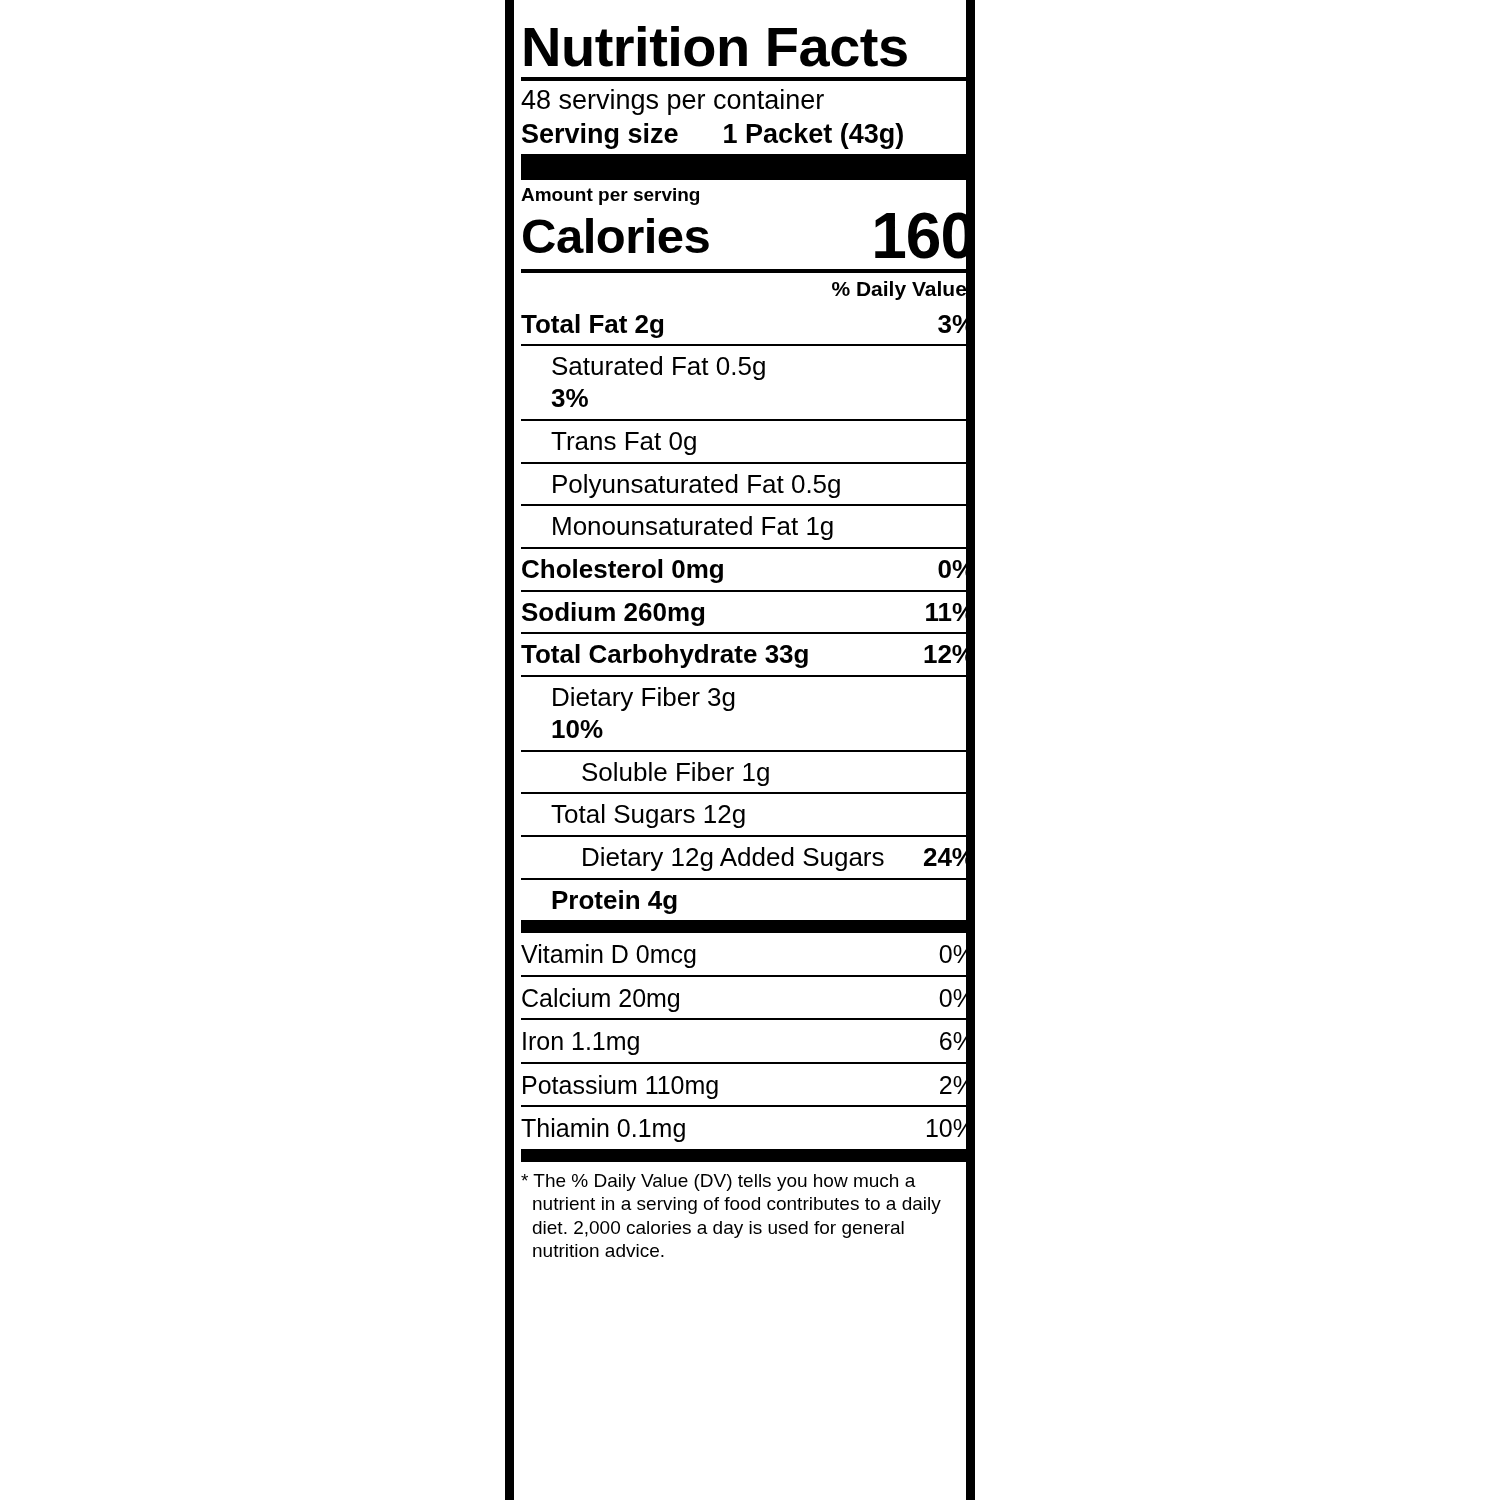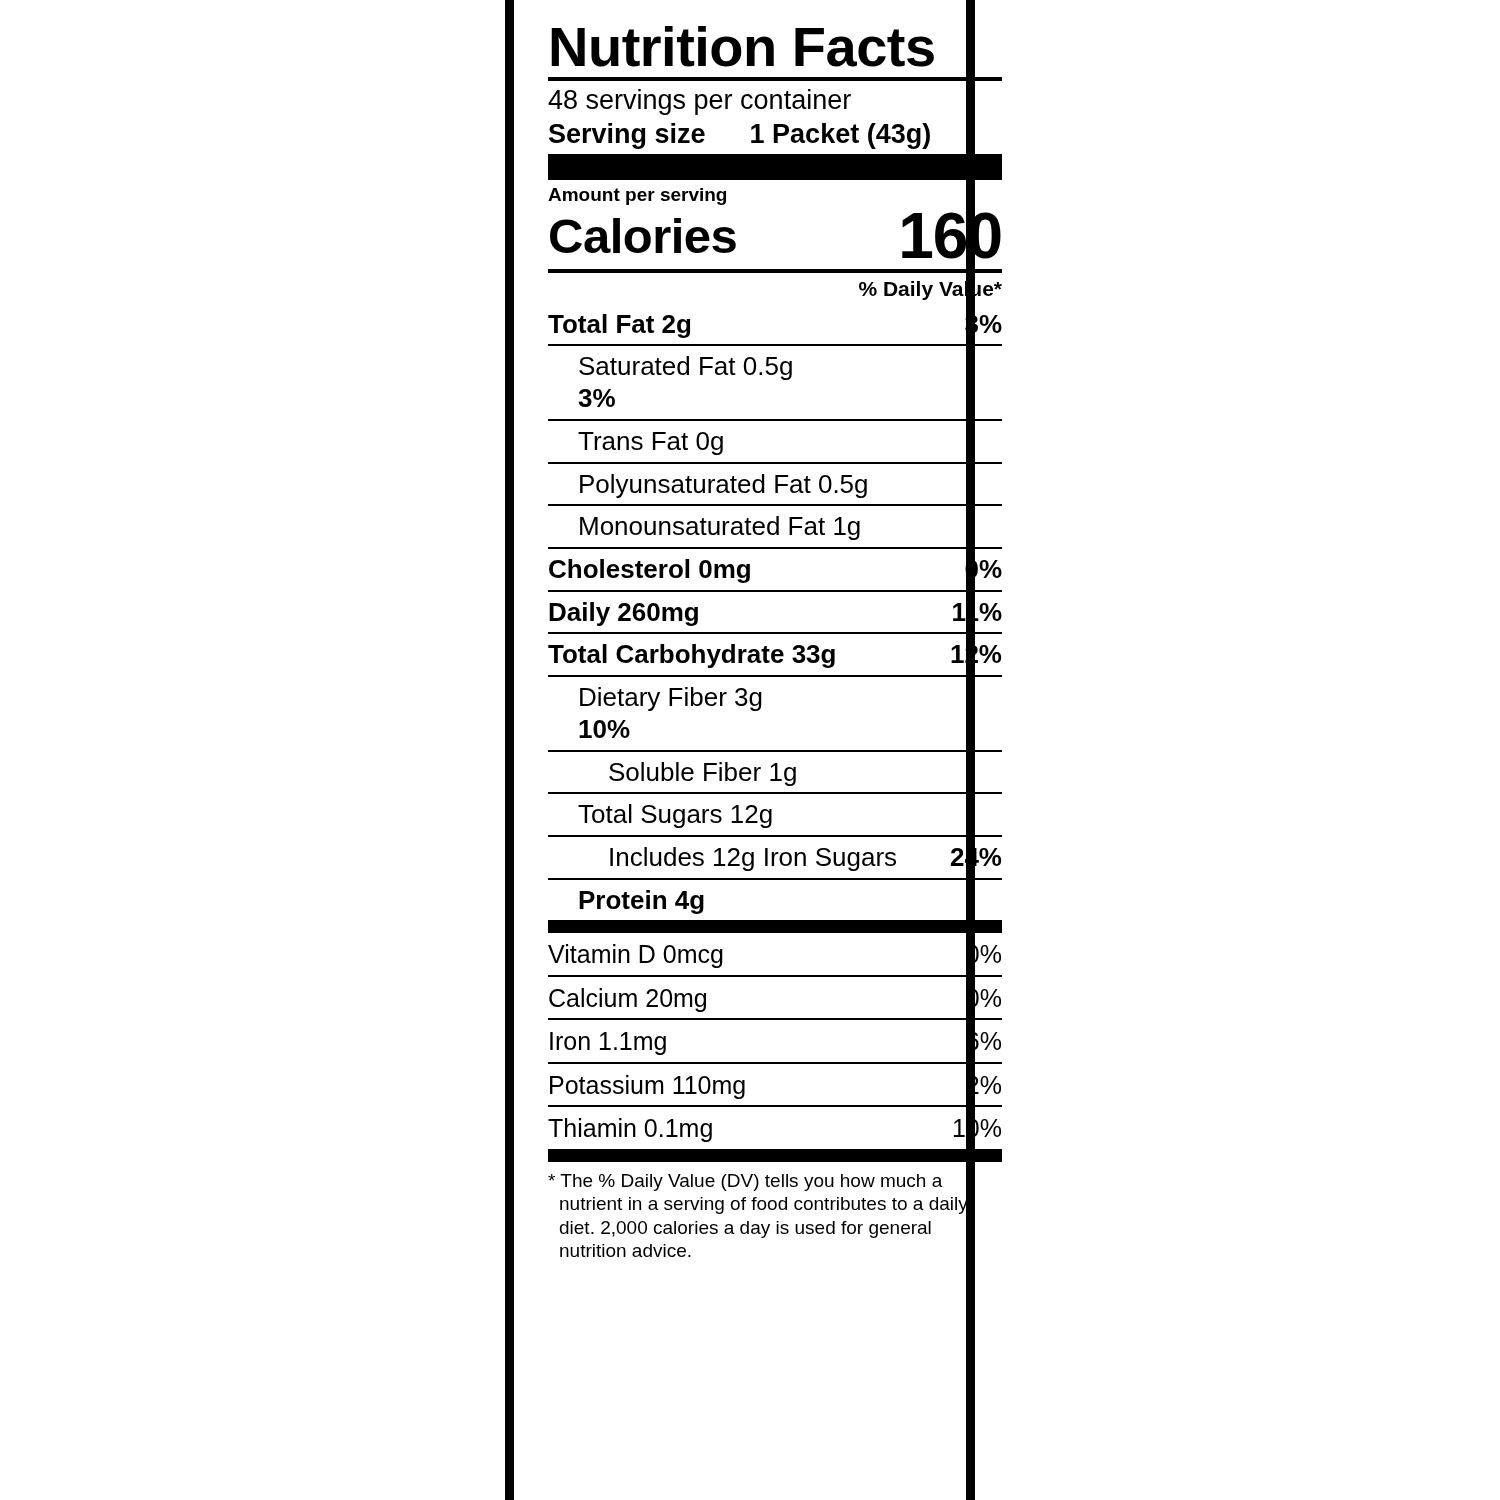--- a/index.html
+++ b/index.html
@@ -20,21 +20,21 @@
     top: 0px;
     width: 470px;
     height: 1500px;
     border-left: 9px solid #000;
     border-right: 9px solid #000;
     box-sizing: border-box;
     background: #fff;
   }
   .inner {
     position: absolute;
-    left: 34px;
+    left: 7px;
     top: 0px;
     width: 456px;
     box-sizing: border-box;
     padding-right: 2px;
   }
   .title {
     font-size: 56px;
     font-weight: bold;
     letter-spacing: -0.5px;
     line-height: 1.05;
@@ -165,41 +165,41 @@
         </div>
         <div class="row ind1">
           <span class="nm">Monounsaturated Fat 1g</span>
           <span class="pc"></span>
         </div>
         <div class="row">
           <span class="nm b">Cholesterol 0mg</span>
           <span class="pc">0%</span>
         </div>
         <div class="row">
-          <span class="nm b">Daily 260mg</span>
+          <span class="nm b">Sodium 260mg</span>
           <span class="pc">11%</span>
         </div>
         <div class="row">
           <span class="nm b">Total Carbohydrate 33g</span>
           <span class="pc">12%</span>
         </div>
         <div class="row ind1">
           <span class="nm">Dietary Fiber 3g</span>
           <span class="pc">10%</span>
         </div>
         <div class="row ind2">
           <span class="nm">Soluble Fiber 1g</span>
           <span class="pc"></span>
         </div>
         <div class="row ind1">
           <span class="nm">Total Sugars 12g</span>
           <span class="pc"></span>
         </div>
         <div class="row ind2">
-          <span class="nm">Includes 12g Iron Sugars</span>
+          <span class="nm">Dietary 12g Added Sugars</span>
           <span class="pc">24%</span>
         </div>
         <div class="row ind1 nogap">
           <span class="nm b">Protein 4g</span>
           <span class="pc"></span>
         </div>
       </div>
 
     <div class="rule-mid"></div>
 

